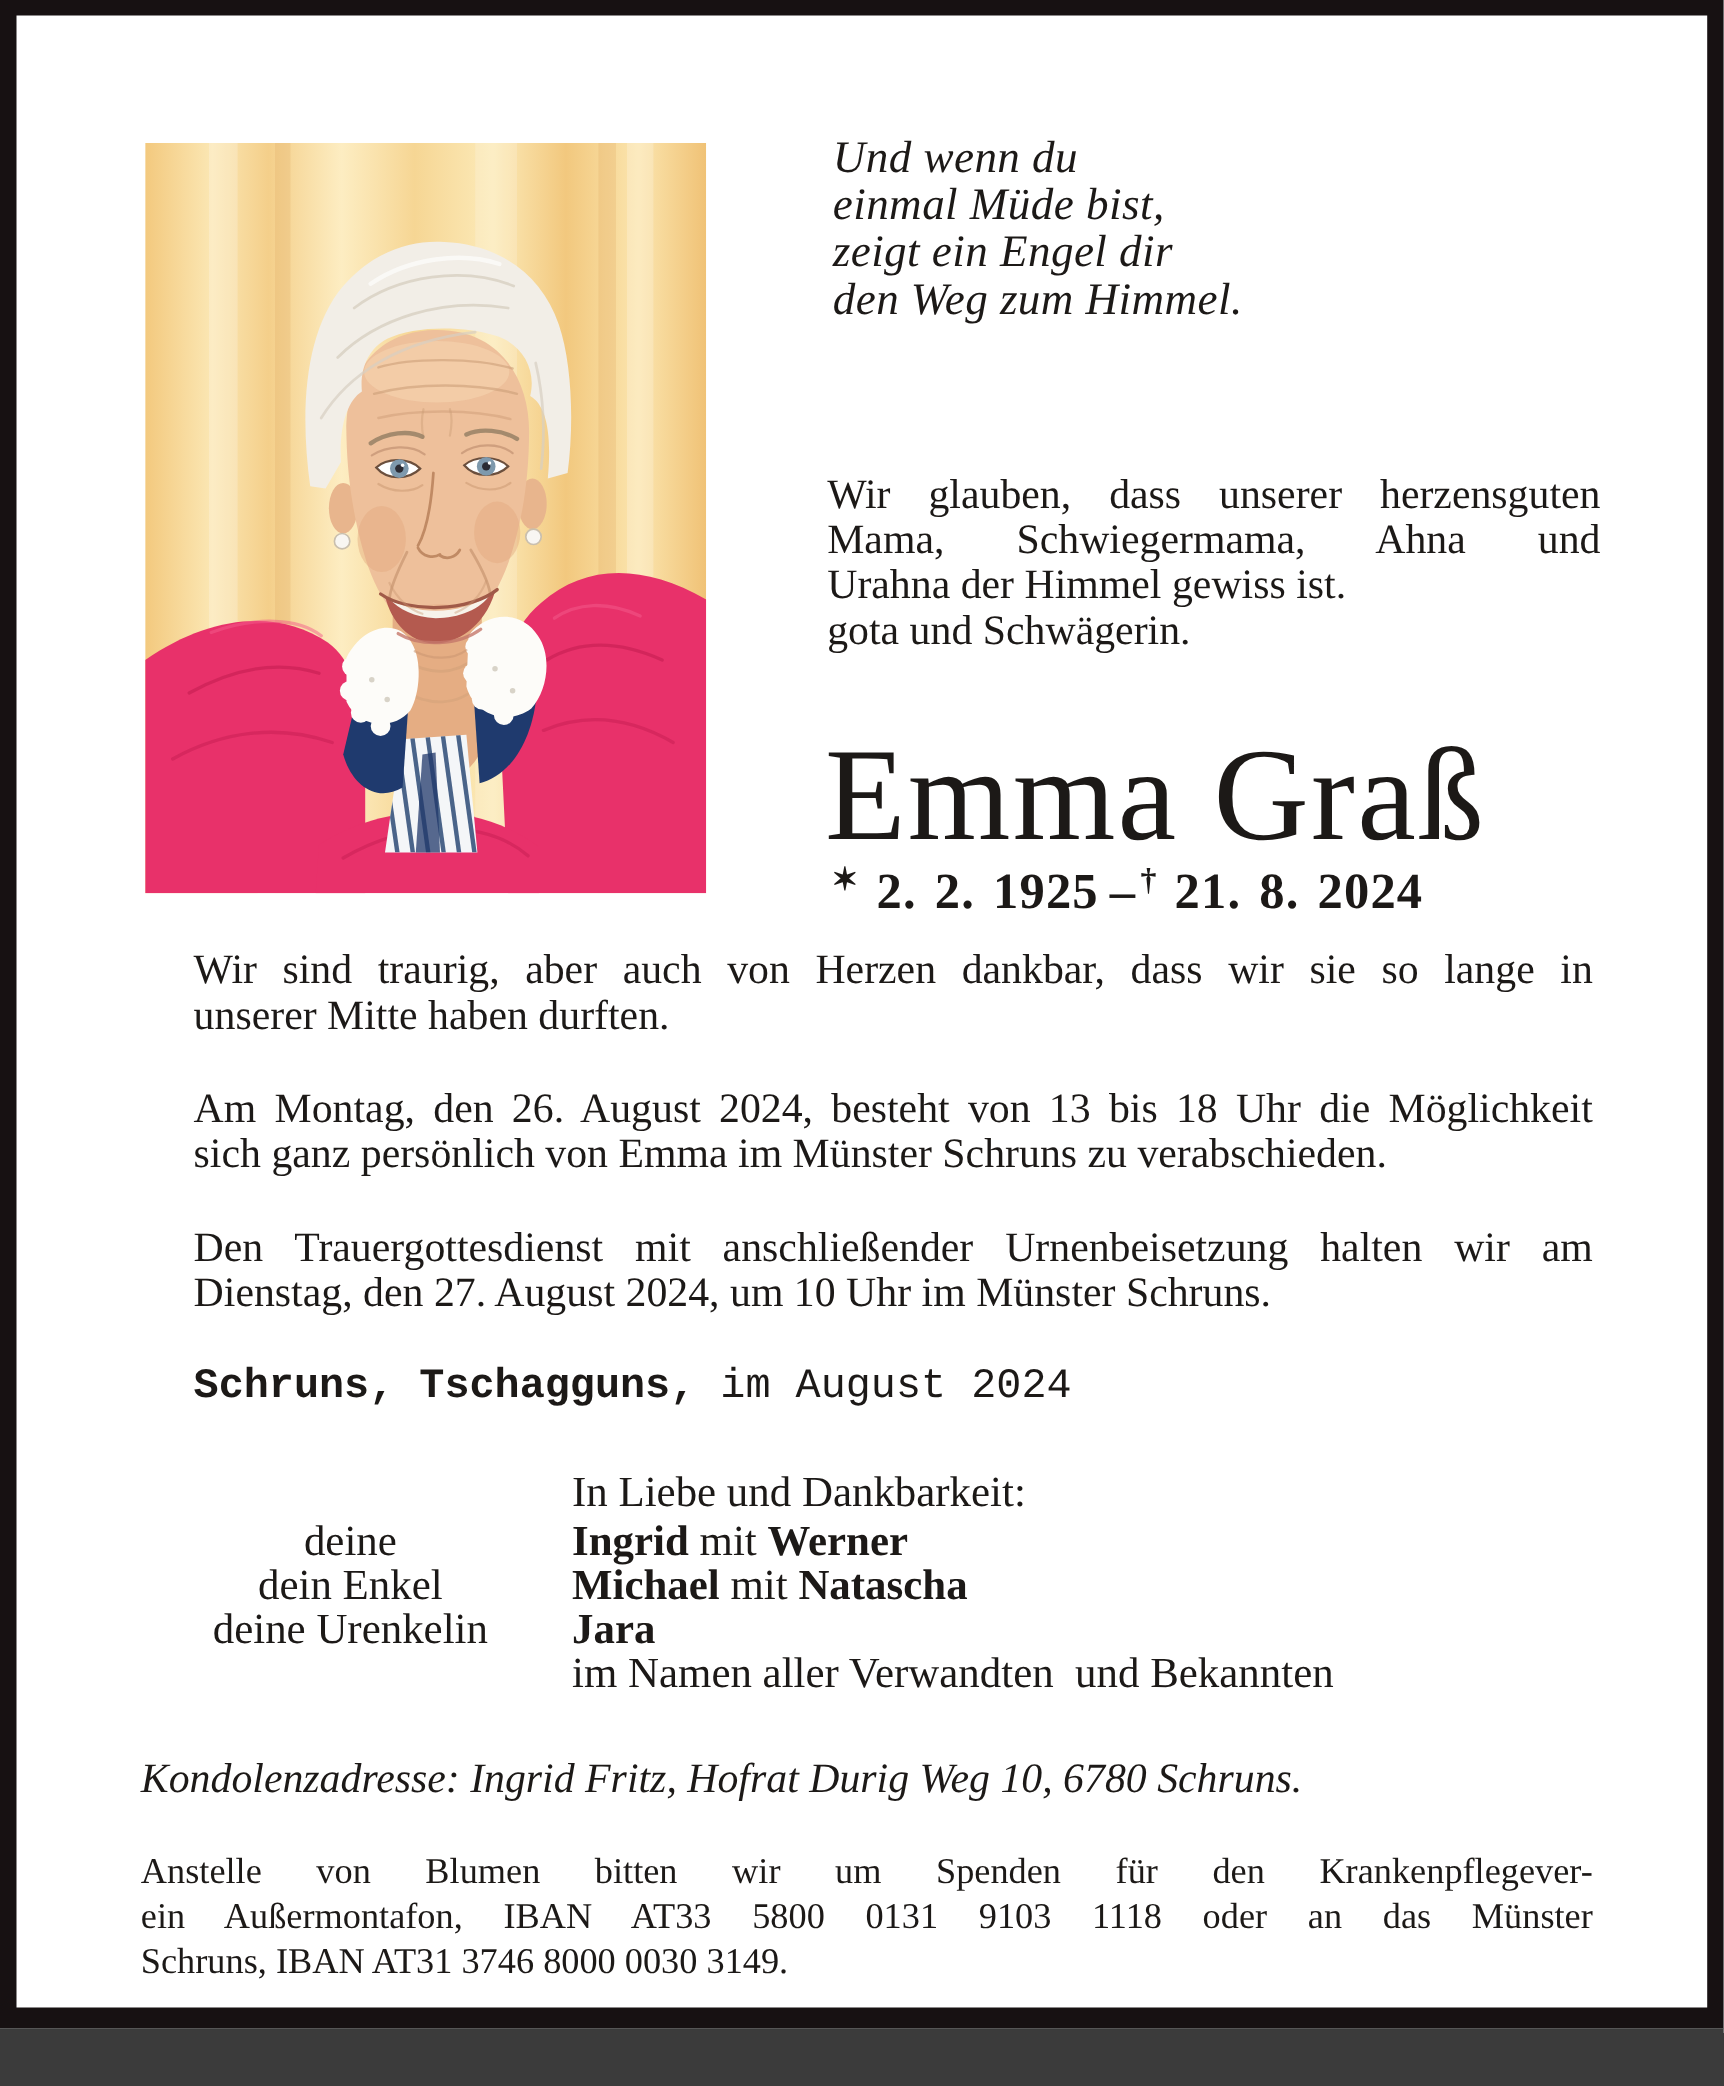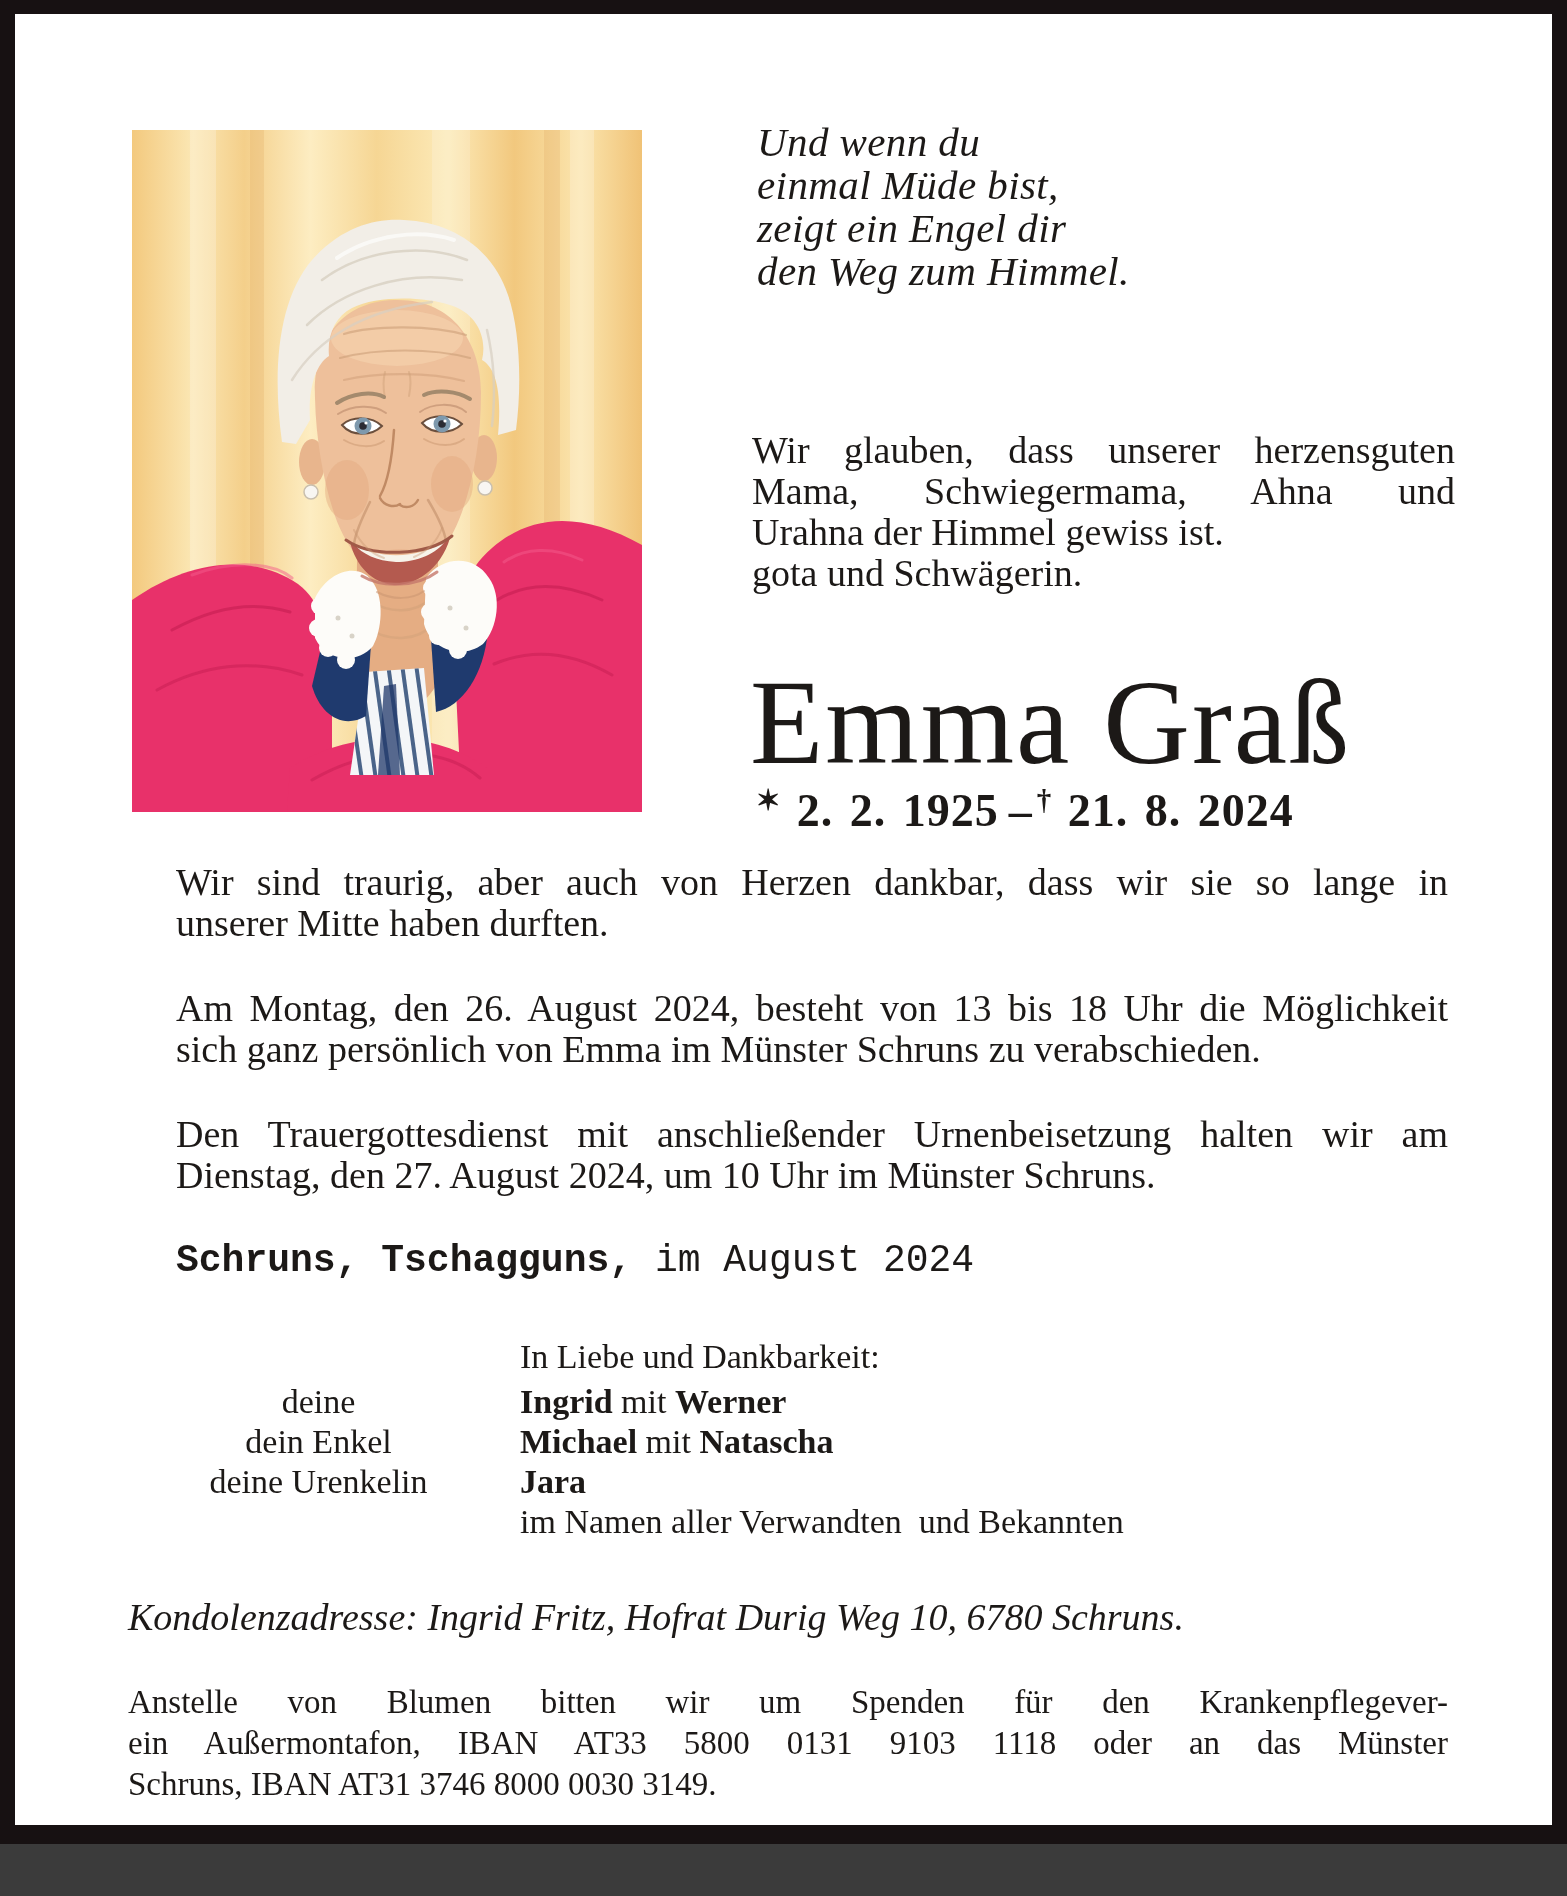--- a/index.html
+++ b/index.html
@@ -27,21 +27,21 @@
   .dates{
     position:absolute;left:756px;top:776px;
     font-size:46px;line-height:48px;font-weight:bold;letter-spacing:1px;word-spacing:4px;white-space:nowrap;
   }
   .dates .sym{font-size:29px;vertical-align:16px;letter-spacing:0;}
   .dates .sep{padding:0 4px 0 10px;}
   .body-block{position:absolute;left:128px;top:862px;width:1320px;font-size:38px;line-height:41px;}
   .para{margin-bottom:44px;margin-left:48px;}
   .para:last-child{margin-bottom:0;font-family:Liberation Mono, monospace;}
   .b{font-weight:bold;}
-  .closing{position:absolute;left:128px;top:1337px;width:1320px;font-size:34px;line-height:40px;}
+  .closing{position:absolute;left:128px;top:1337px;width:1320px;font-size:39px;line-height:40px;}
   .closing .heading{padding-left:392px;margin-bottom:5px;}
   .closing .row .pre{display:inline-block;width:381px;padding-right:11px;text-align:center;}
   .closing .footer-line{padding-left:392px;white-space:pre-wrap;}
   .condolence{position:absolute;left:128px;top:1597px;font-size:38px;line-height:41px;font-style:italic;}
   .donation{position:absolute;left:128px;top:1682px;width:1320px;font-size:33px;line-height:41px;}
 </style>
 </head>
 <body>
 
 <div class="page">

